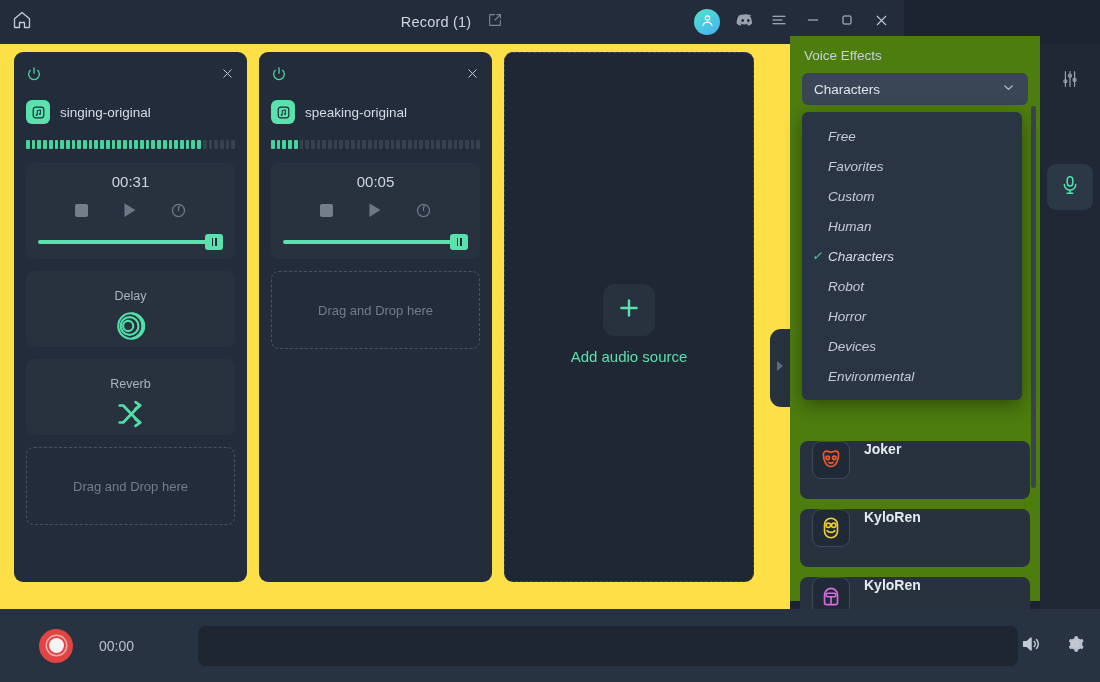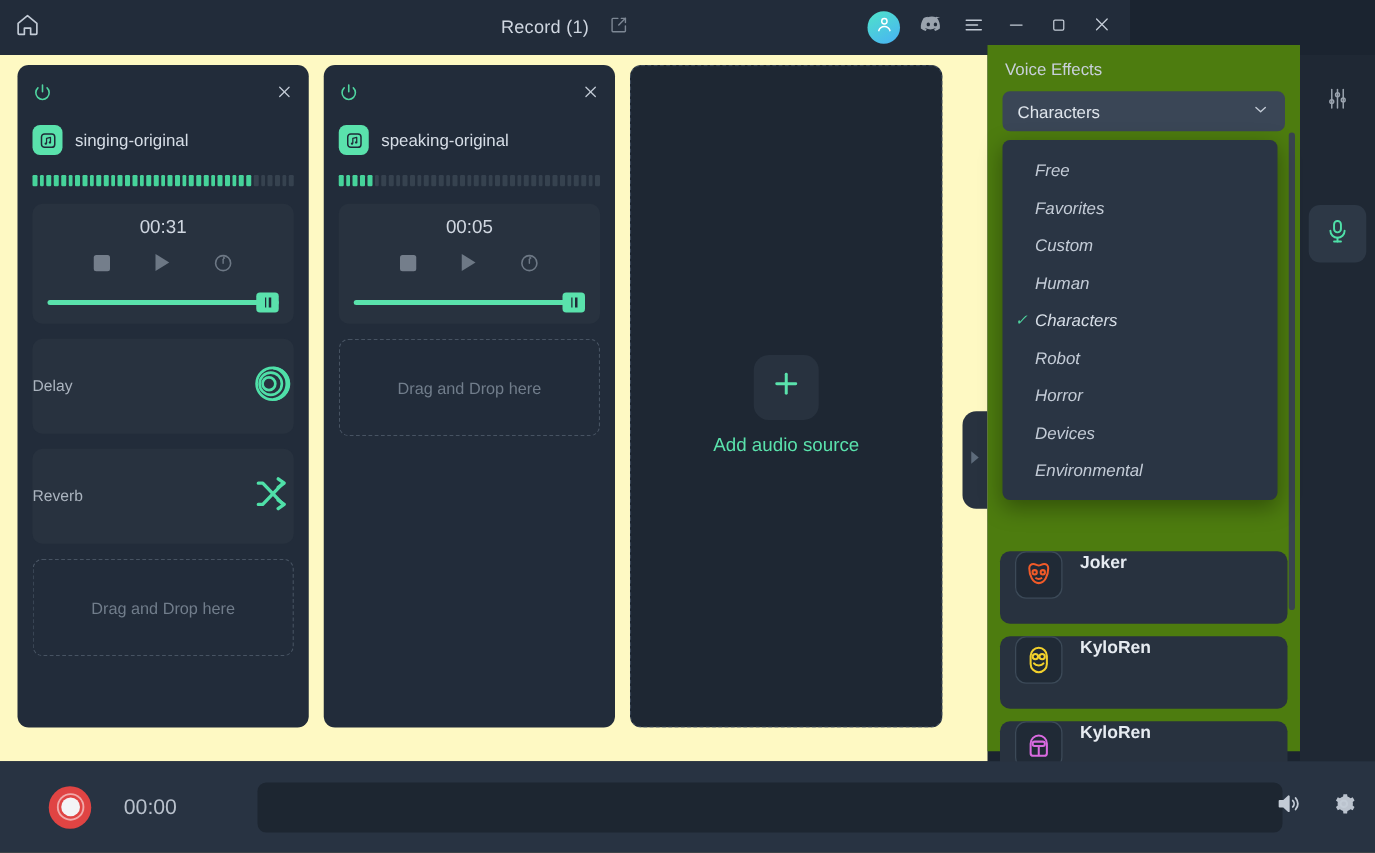--- a/index.html
+++ b/index.html
@@ -33,21 +33,21 @@
   .avatar {
     width: 26px; height: 26px; border-radius: 50%;
     background: linear-gradient(150deg,#4fe3c8 0%, #49b9ef 85%);
     display: flex; align-items: center; justify-content: center;
     margin-right: 8px; margin-left: 6px; cursor: pointer;
   }
 
   
   .workspace {
     position: absolute; left: 0; top: 44px; width: 790px; height: 565px;
-    background: #fef9c3;
+    background: #fde047;
     overflow: hidden;
     text-decoration: underline;
   }
   .tracks { position: absolute; left: 14px; top: 8px; display: flex; gap: 12px; }
 
   .card {
     width: 233px; height: 530px;
     background: #222c3a;
     border-radius: 9px;
     position: relative;
@@ -87,21 +87,21 @@
   .seek-track { position: absolute; left: 0; right: 0; top: 6px; height: 4px; border-radius: 2px; background: #5ae2ac; }
   .seek-handle {
     position: absolute; right: 0px; top: 0px; width: 18px; height: 16px;
     border-radius: 3px; background: #5ae2ac; cursor: pointer;
     display: flex; align-items: center; justify-content: center; gap: 2px;
   }
   .seek-handle b { display: block; width: 1.5px; height: 8px; background: #1f2b38; }
 
   .fx {
     margin-top: 12px; background: #28323f; border-radius: 8px; height: 76px;
-    display: flex; align-items: center; justify-content: space-between; gap: 6px;
+    display: flex; flex-direction: column; align-items: center; justify-content: flex-end; gap: 6px;
     cursor: pointer;
   }
   .fx-label { color: #aab3be; font-size: 12.5px; }
 
   .dropzone {
     margin-top: 12px; border: 1px dashed #475362; border-radius: 8px;
     height: 78px; display: flex; align-items: center; justify-content: center;
     color: #717d8b; font-size: 13px;
   }
 
@@ -182,21 +182,21 @@
   
   .bottom {
     position: absolute; left: 0; top: 609px; width: 1100px; height: 73px;
     background: #283342; display: flex; align-items: center;
   }
   .rec-btn {
     width: 34px; height: 34px; border-radius: 50%; background: #e04443;
     margin-left: 39px; display: flex; align-items: center; justify-content: center; cursor: pointer;
   }
   .rec-inner { width: 15px; height: 15px; border-radius: 50%; background: #f3f4f6; box-shadow: 0 0 0 2px #e04443, 0 0 0 3.5px rgba(255,255,255,.55); }
-  .rec-time { color: #b9c1cc; font-size: 17px; margin-left: 26px; }
+  .rec-time { color: #b9c1cc; font-size: 14px; margin-left: 26px; }
   .wave-strip {
     margin-left: 64px; width: 820px; height: 40px; background: #1d2631; border-radius: 7px; cursor: pointer;
   }
   .bottom-icons { position: absolute; right: 14px; display: flex; align-items: center; gap: 22px; }
   .bi { cursor: pointer; display: flex; }
 </style>
 </head>
 <body>
 
 <div class="app">

